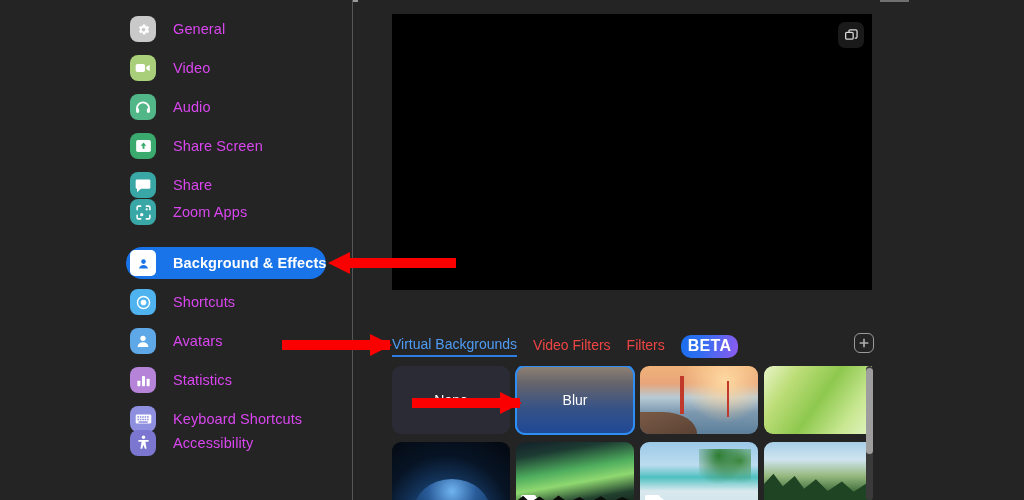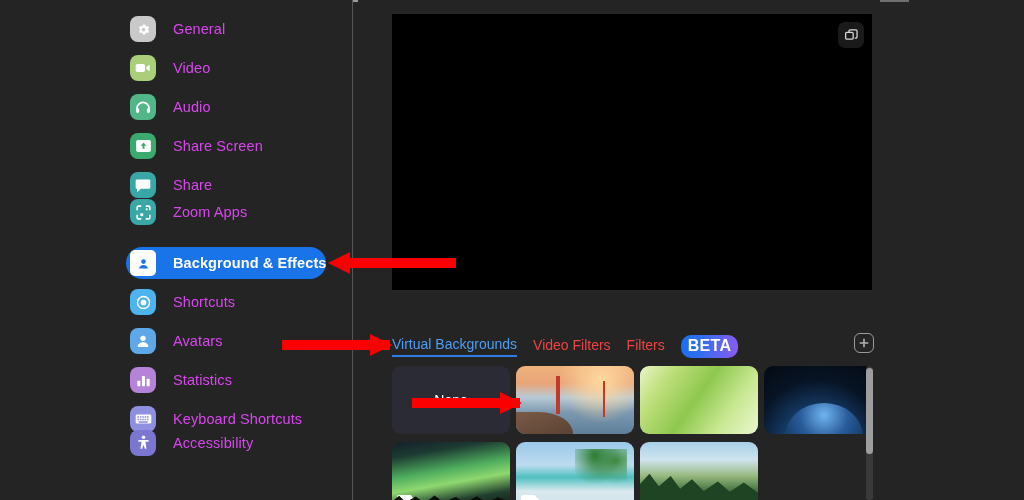--- a/index.html
+++ b/index.html
@@ -436,20 +436,23 @@
     <svg width="12" height="12" viewBox="0 0 12 12" stroke="#b0b0b0" stroke-width="1.6" stroke-linecap="round">
       <path d="M6 2.2v7.6M2.2 6h7.6"></path>
     </svg>
   </div>
 
   <div class="grid-wrap">
     <div class="grid">
       <div class="thumb art-none">
         <span class="thumb-label">None</span>
       </div>
+      <div class="thumb art-blur selected">
+        <span class="thumb-label">Blur</span>
+      </div>
       <div class="thumb art-bridge"></div>
       <div class="thumb art-grass"></div>
       <div class="thumb art-earth"></div>
       <div class="thumb art-aurora">
         <span class="vid-badge"></span>
       </div>
       <div class="thumb art-beach">
         <span class="vid-badge"></span>
       </div>
       <div class="thumb art-forest"></div>

